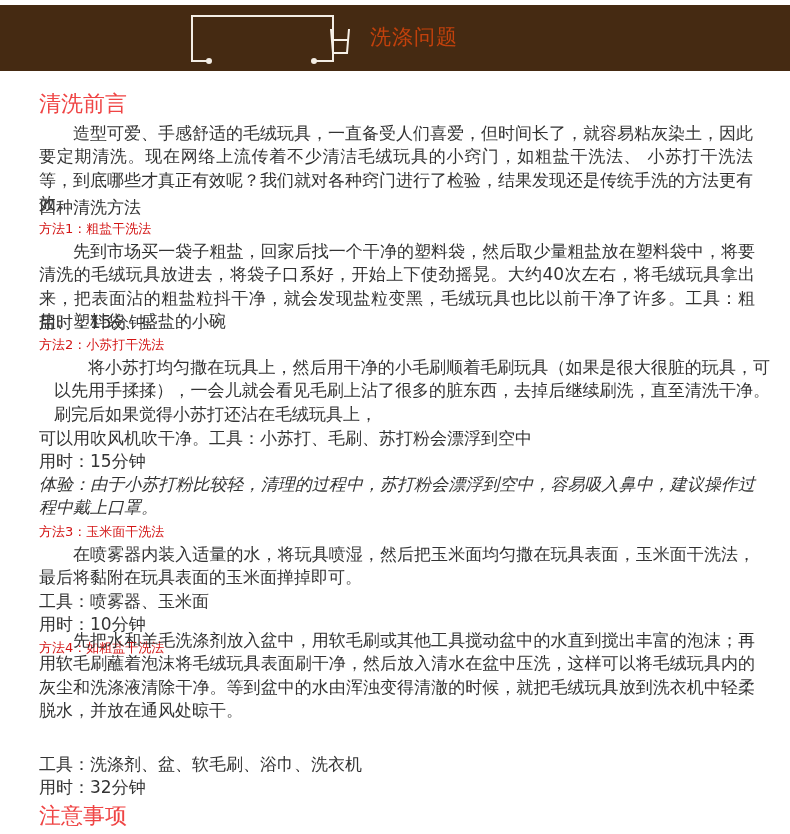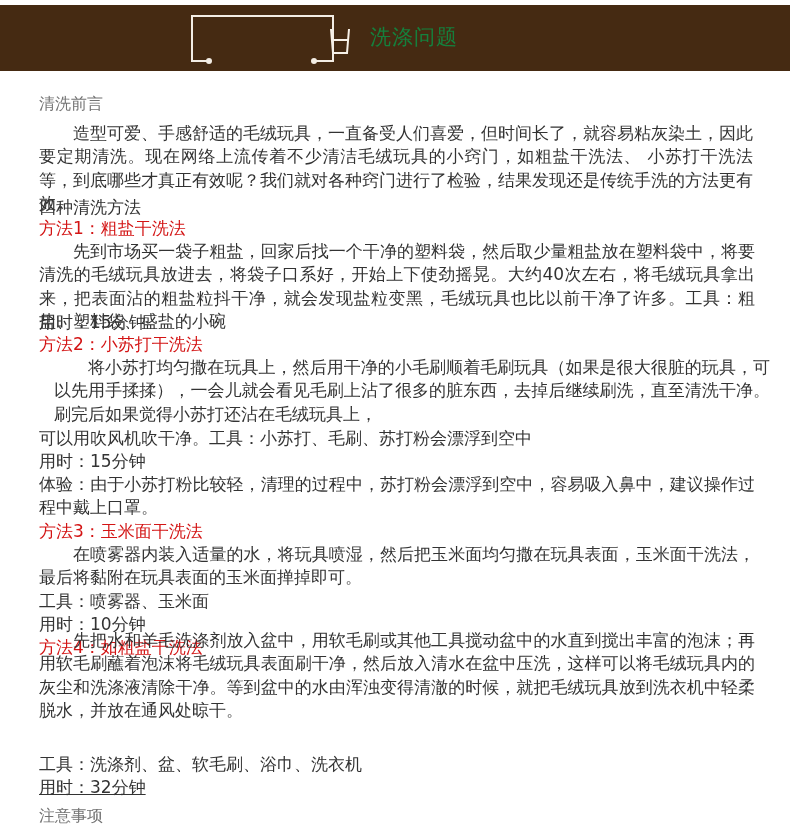--- a/index.html
+++ b/index.html
@@ -61,49 +61,49 @@
       position: absolute;
       left: 329px;
       top: 28px;
       width: 22px;
       height: 26px;
     }
     .banner-title {
       position: absolute;
       left: 370px;
       top: 22px;
-      color: #15803d;
+      color: #c2410c;
       font-size: 21px;
       line-height: 30px;
       letter-spacing: 1px;
       white-space: nowrap;
     }
     .section-title {
-      color: #737373;
-      font-size: 16px;
+      color: #ef4444;
+      font-size: 22px;
       line-height: 32px;
       height: 32px;
       white-space: nowrap;
     }
     .p {
       color: #333333;
       font-size: 17px;
       line-height: 23.4px;
       margin: 0;
       text-align: justify;
     }
     .p.indent {
       text-indent: 2em;
     }
     .p.line {
       white-space: nowrap;
     }
     .method-title {
       color: #d31414;
-      font-size: 17px;
+      font-size: 13px;
       line-height: 23.4px;
       white-space: nowrap;
     }
     .abs {
       position: absolute;
       left: 39px;
     }
   </style>
 </head>
 <body>
@@ -129,25 +129,25 @@
 <div class="abs p line" style="top:196px;">四种清洗方法</div>
 
 <div class="abs method-title" style="top:217px;">方法1：粗盐干洗法</div>
 <p class="abs p indent" style="top:240px; width:716px;">先到市场买一袋子粗盐，回家后找一个干净的塑料袋，然后取少量粗盐放在塑料袋中，将要清洗的毛绒玩具放进去，将袋子口系好，开始上下使劲摇晃。大约40次左右，将毛绒玩具拿出来，把表面沾的粗盐粒抖干净，就会发现盐粒变黑，毛绒玩具也比以前干净了许多。工具：粗盐、塑料袋、盛盐的小碗</p>
 <div class="abs p line" style="top:311px;">用时：15分钟</div>
 
 <div class="abs method-title" style="top:333px;">方法2：小苏打干洗法</div>
 <p class="abs p indent" style="top:356px; width:716px;margin-left:15px;">将小苏打均匀撒在玩具上，然后用干净的小毛刷顺着毛刷玩具（如果是很大很脏的玩具，可以先用手揉揉），一会儿就会看见毛刷上沾了很多的脏东西，去掉后继续刷洗，直至清洗干净。刷完后如果觉得小苏打还沾在毛绒玩具上，</p>
 <div class="abs p line" style="top:427px;">可以用吹风机吹干净。工具：小苏打、毛刷、苏打粉会漂浮到空中</div>
 <div class="abs p line" style="top:450px;">用时：15分钟</div>
-<p class="abs p" style="top:473px; width:716px;">体验：由于小苏打粉比较轻，清理的过程中，苏打粉会漂浮到空中，容易吸入鼻中，建议操作过程中戴上口罩。</p>
+<p class="abs p" style="top:473px; width:716px;font-style:italic;">体验：由于小苏打粉比较轻，清理的过程中，苏打粉会漂浮到空中，容易吸入鼻中，建议操作过程中戴上口罩。</p>
 
 <div class="abs method-title" style="top:520px;">方法3：玉米面干洗法</div>
 <p class="abs p indent" style="top:543px; width:716px;">在喷雾器内装入适量的水，将玩具喷湿，然后把玉米面均匀撒在玩具表面，玉米面干洗法，最后将黏附在玩具表面的玉米面掸掉即可。</p>
 <div class="abs p line" style="top:590px;">工具：喷雾器、玉米面</div>
 <div class="abs p line" style="top:613px;">用时：10分钟</div>
 
 <div class="abs method-title" style="top:636px;">方法4：如粗盐干洗法</div>
 <p class="abs p indent" style="top:629px; width:716px;">先把水和羊毛洗涤剂放入盆中，用软毛刷或其他工具搅动盆中的水直到搅出丰富的泡沫；再用软毛刷蘸着泡沫将毛绒玩具表面刷干净，然后放入清水在盆中压洗，这样可以将毛绒玩具内的灰尘和洗涤液清除干净。等到盆中的水由浑浊变得清澈的时候，就把毛绒玩具放到洗衣机中轻柔脱水，并放在通风处晾干。</p>
 <div class="abs p line" style="top:753px;">工具：洗涤剂、盆、软毛刷、浴巾、洗衣机</div>
-<div class="abs p line" style="top:776px;text-decoration:underline;">用时：32分钟</div>
+<div class="abs p line" style="top:776px;">用时：32分钟</div>
 
 <div class="abs section-title" style="top:800px;">注意事项</div>
 
 </body></html>

